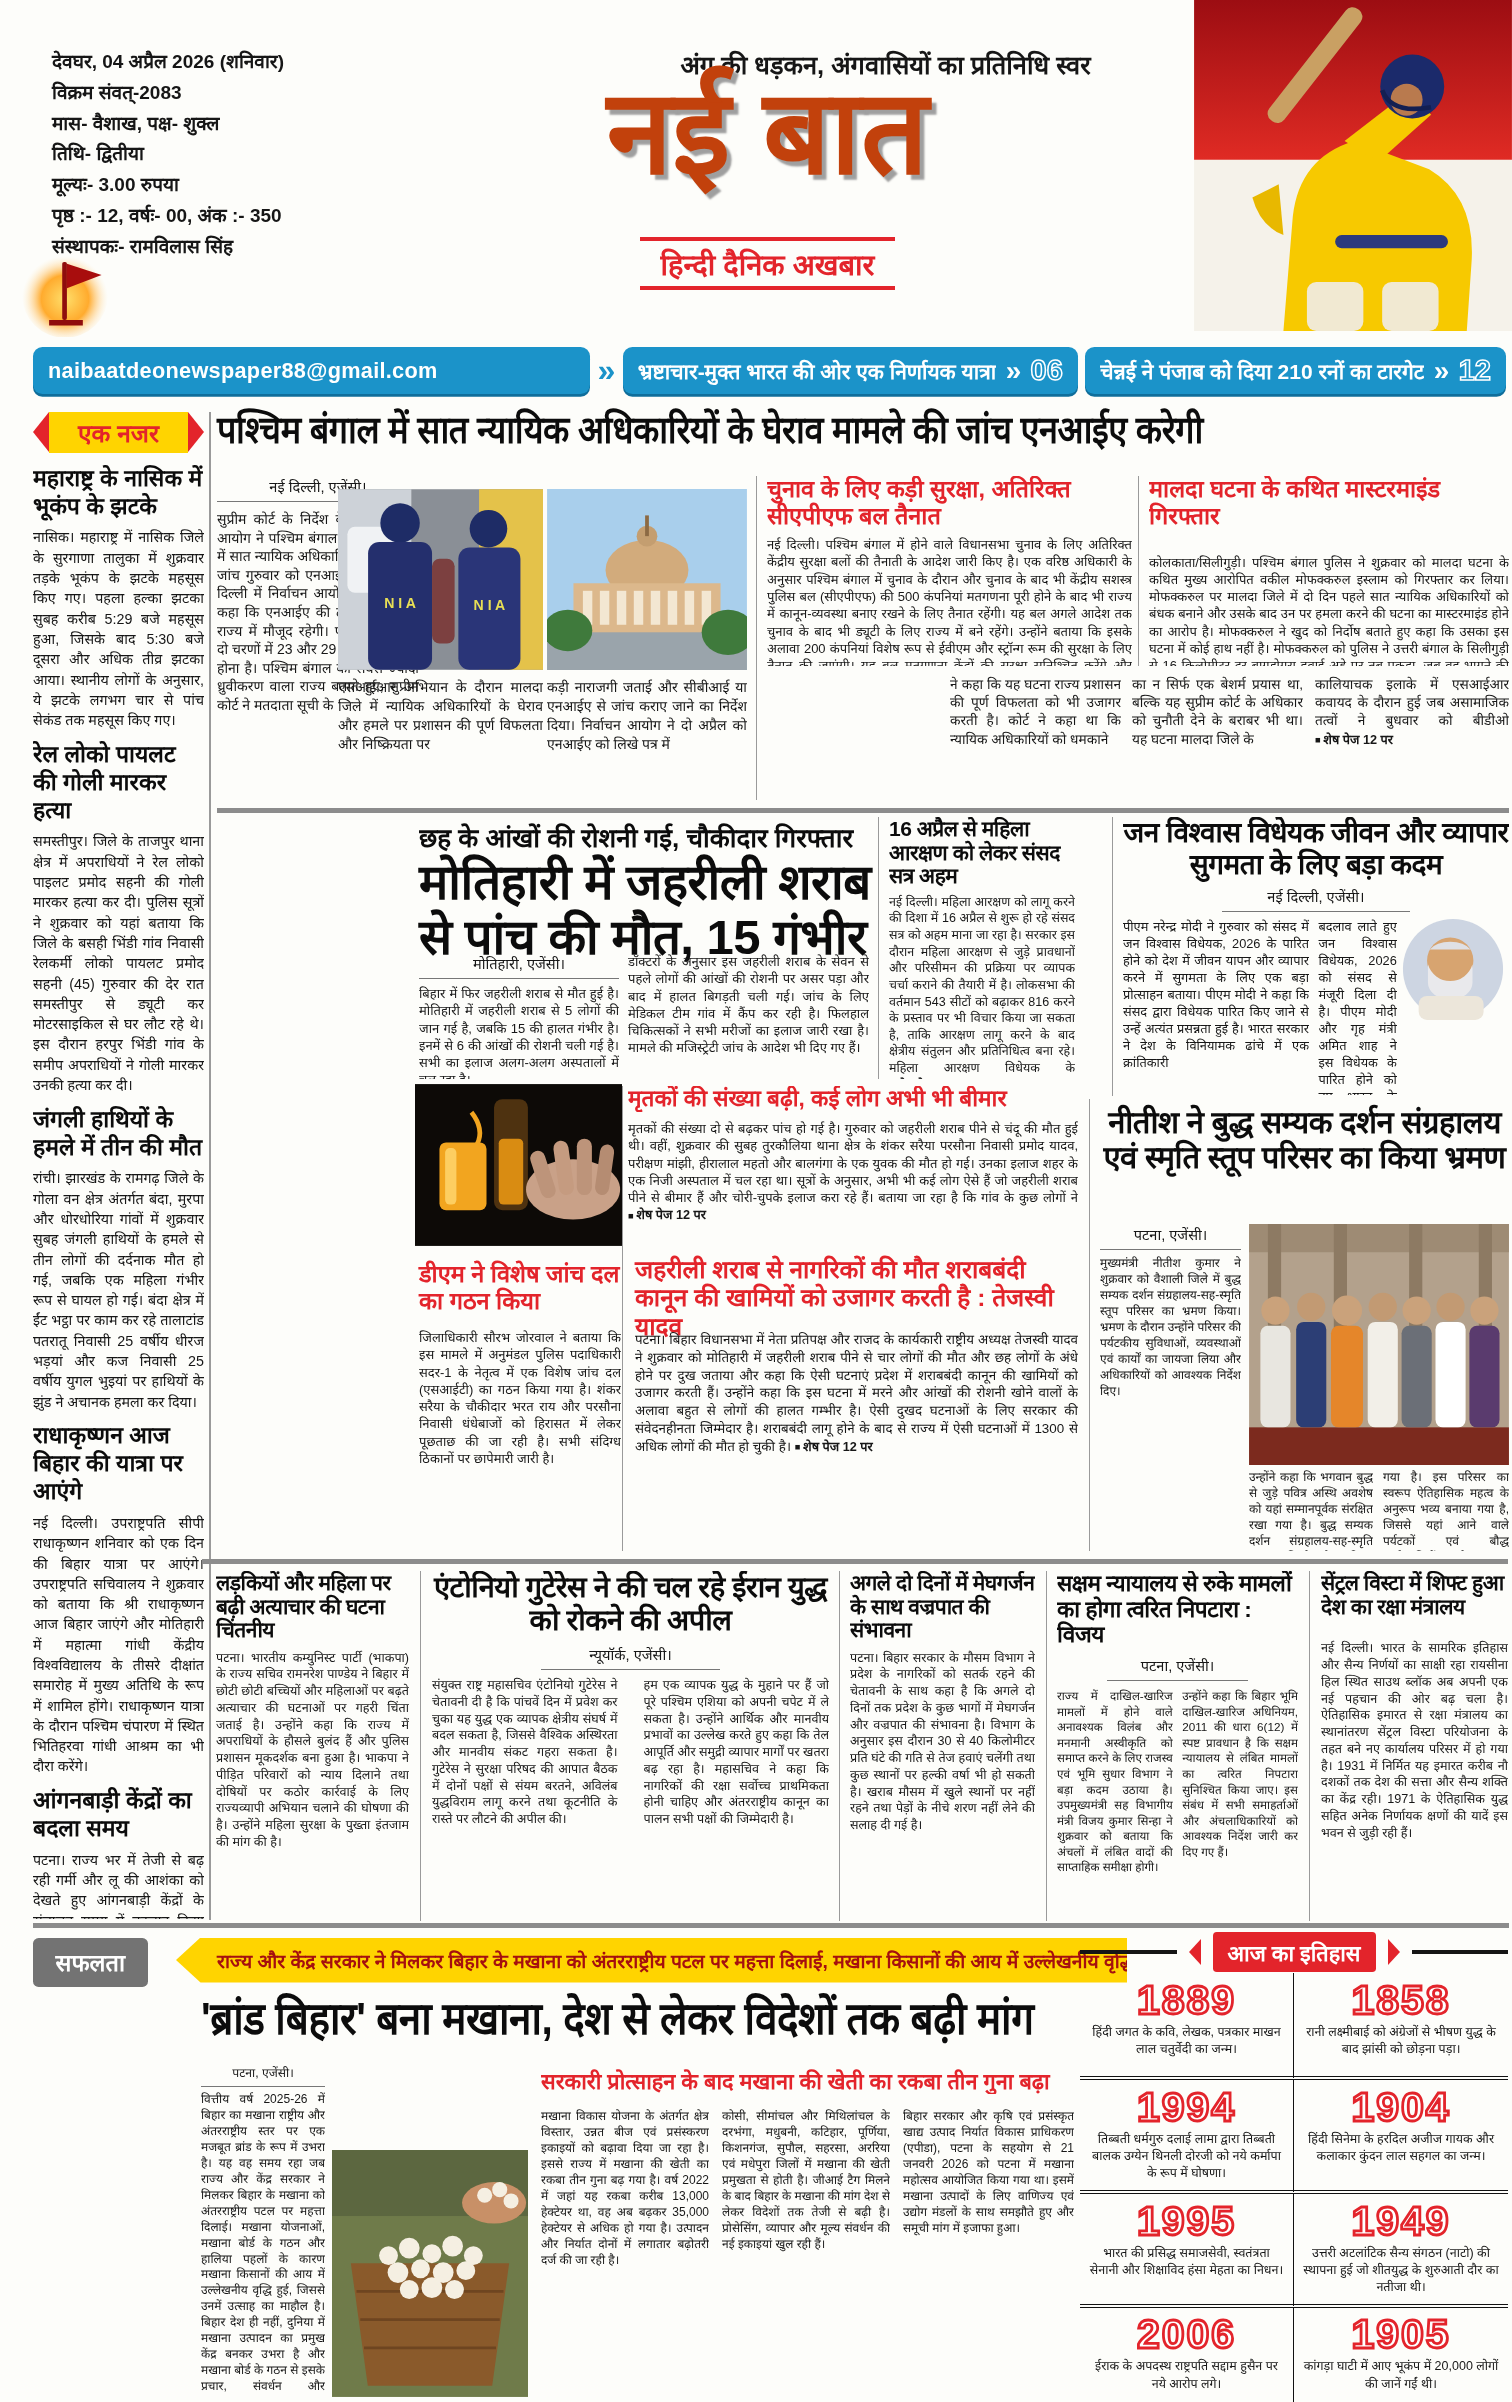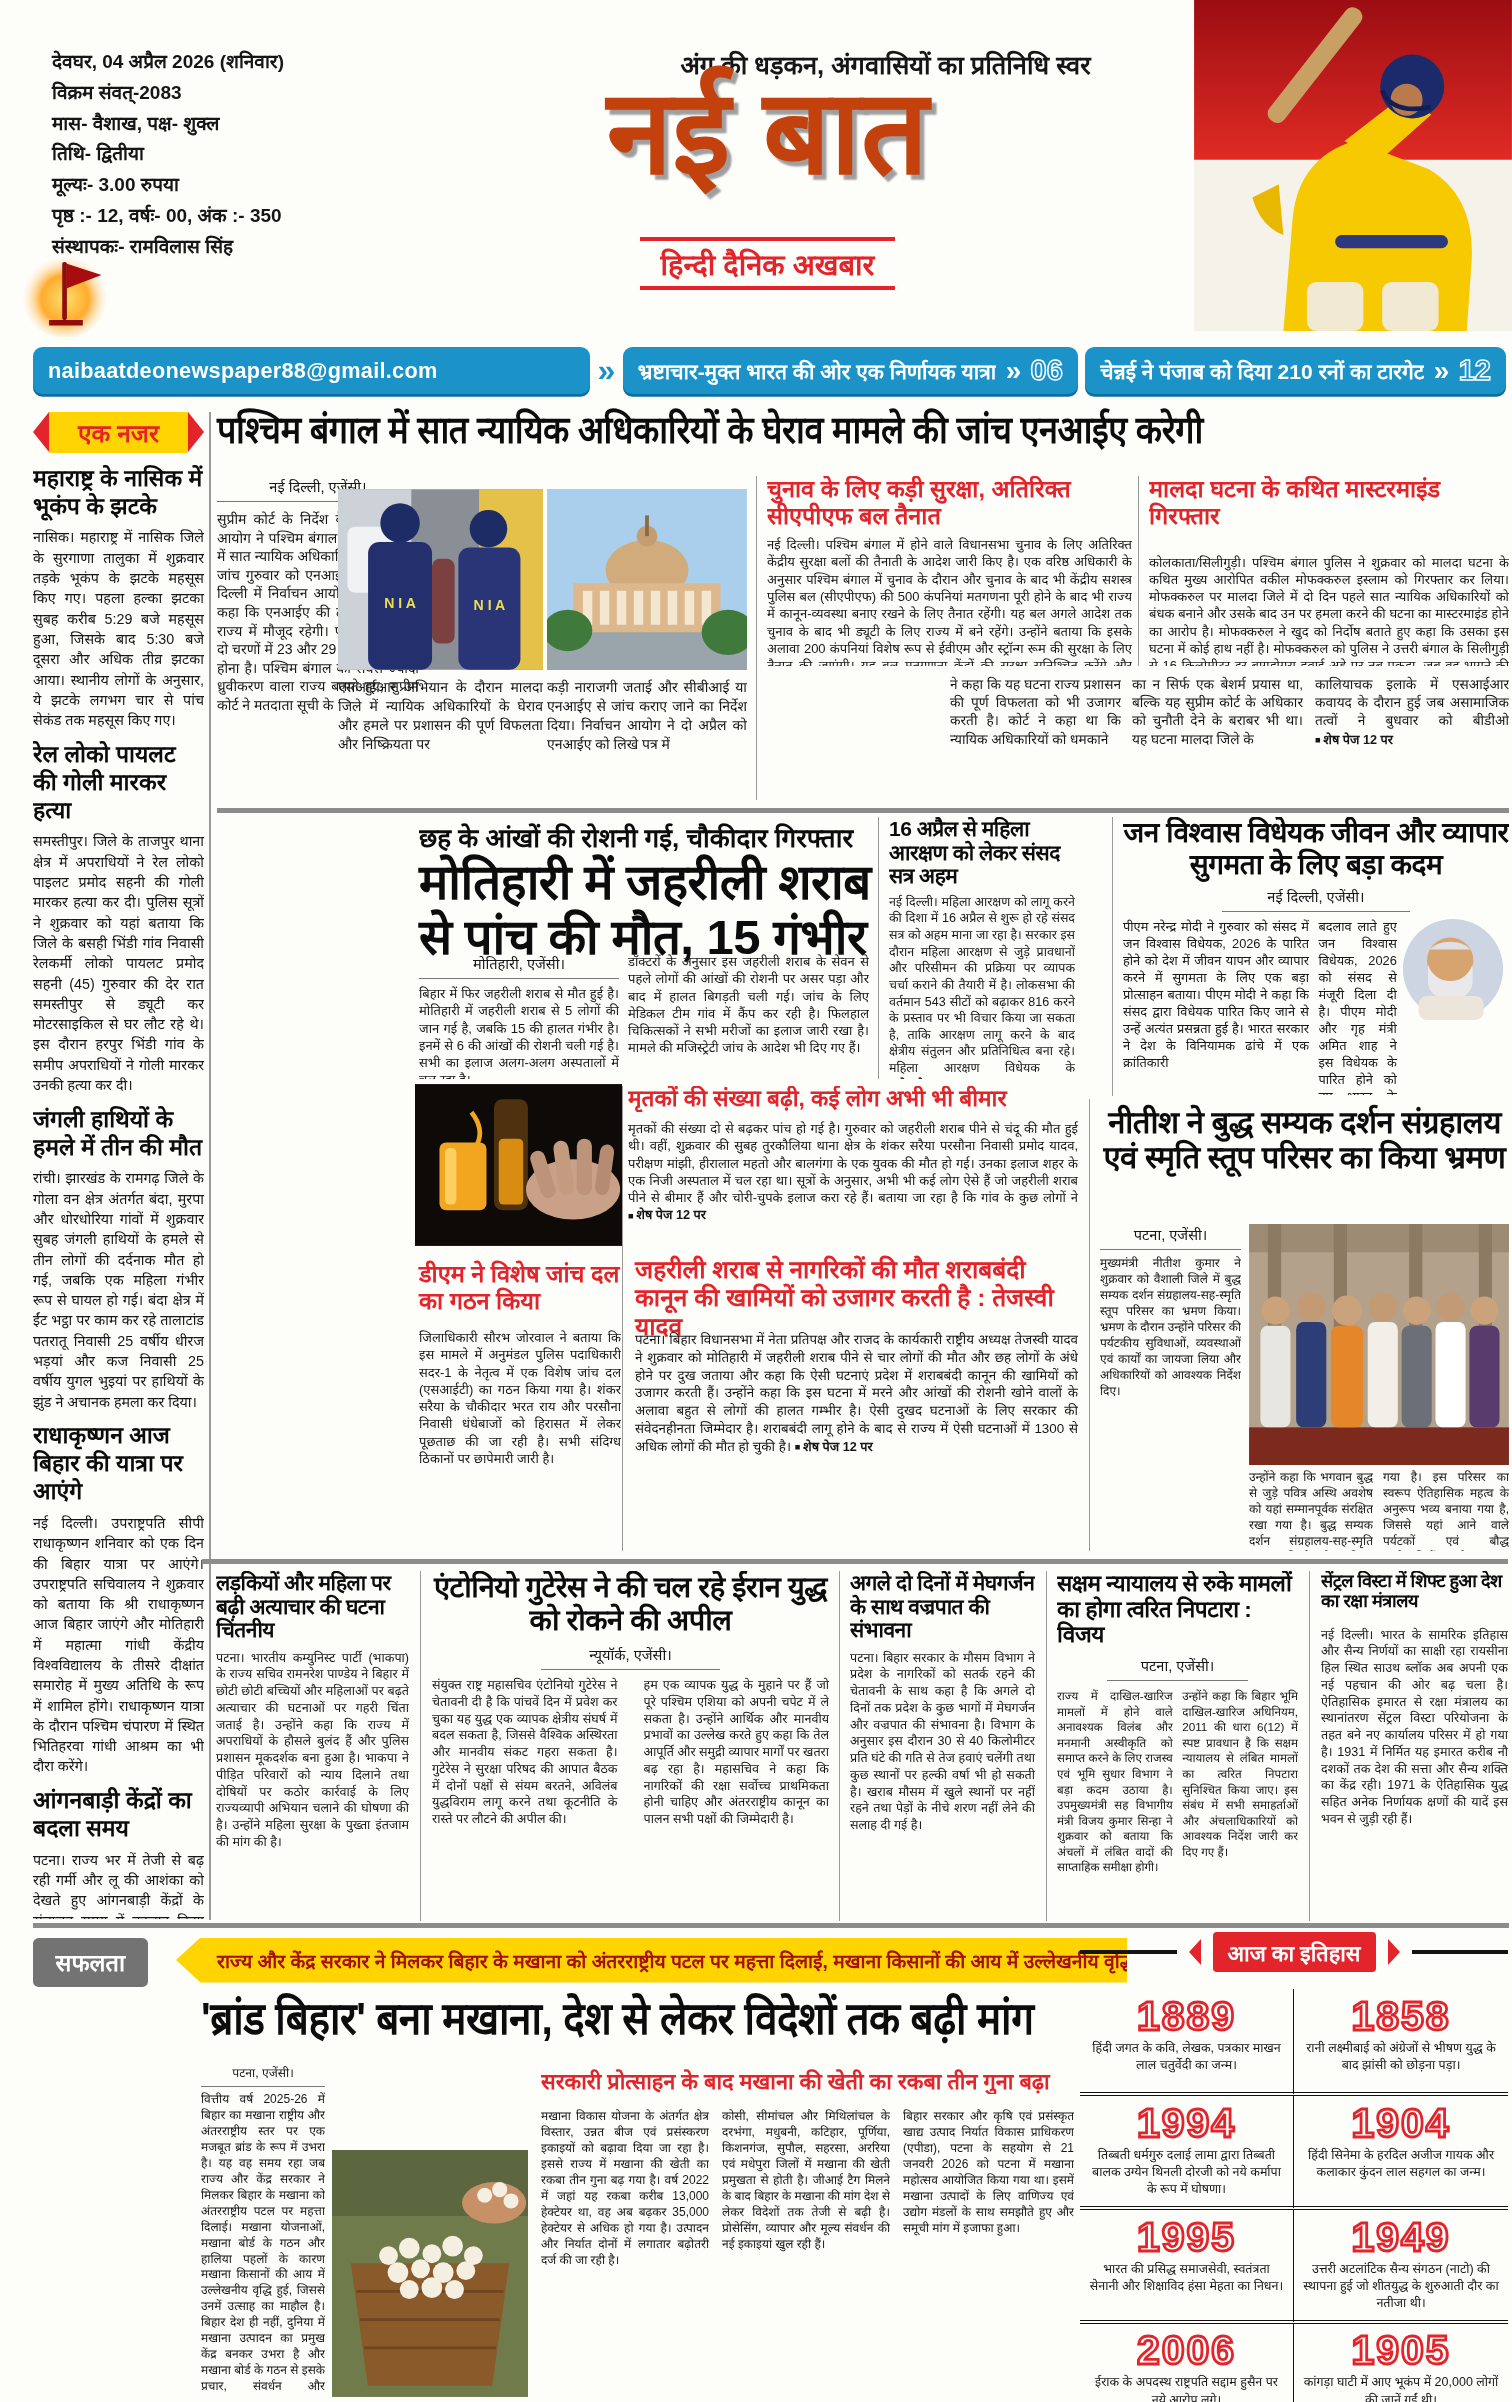--- a/index.html
+++ b/index.html
@@ -32,21 +32,21 @@
   .rib-chev-w{color:#fff;font-size:28px;font-weight:900;margin:0 9.4px}
   .pgnum{font-size:29px;font-weight:900;color:#1b93c9;-webkit-text-stroke:1.5px #fff}
   
   .sb-badge{display:flex;align-items:center;margin-bottom:11.3px}
   .sb-badge .tri-l{width:0;height:0;border-top:20px solid transparent;border-bottom:20px solid transparent;border-right:16px solid #e3242b}
   .sb-badge .tri-r{width:0;height:0;border-top:20px solid transparent;border-bottom:20px solid transparent;border-left:16px solid #e3242b}
   .sb-badge .mid{flex:1;background:#ffd400;color:#e3242b;font-weight:900;font-size:24.5px;text-align:center;padding:3.8px 0;white-space:nowrap}
   .sb-art h3{margin:9.4px 0 7.5px;font-size:23px;font-weight:900;line-height:1.22;color:#0c0c0c}
   .sb-art p{margin:0 0 5.6px;font-size:14.3px;line-height:1.42;text-align:justify}
   
-  .hist-head{display:flex;align-items:center;gap:12px;margin-bottom:17px}
+  .hist-head{display:flex;align-items:center;gap:12px;margin-bottom:1px}
   .hist-head .line{flex:1;height:3.8px;background:#151515}
   .hist-badge{position:relative;background:#e3242b;color:#fff;font-weight:800;font-size:21.7px;padding:5.6px 15px;border-radius:3.8px;white-space:nowrap}
   .hist-tri-l{width:0;height:0;border-top:13px solid transparent;border-bottom:13px solid transparent;border-right:12.2px solid #e3242b}
   .hist-tri-r{width:0;height:0;border-top:13px solid transparent;border-bottom:13px solid transparent;border-left:12.2px solid #e3242b}
   .hist-grid{display:grid;grid-template-columns:1fr 1fr}
   .hist-cell{border-bottom:4.7px double #111;padding:5.6px 7.5px 7.5px;min-height:90px}
   .hist-cell.lc{border-right:1.9px solid #111}
   .yr{font-size:41px;font-weight:900;text-align:center;color:#fff;-webkit-text-stroke:2.8px #e3242b;letter-spacing:1.9px;line-height:1.05}
   .hist-txt{font-size:12.5px;line-height:1.38;text-align:center;margin-top:1.9px}
   
@@ -375,21 +375,21 @@
       <div class="bh" style="font-size:22.6px;margin-bottom:7.5px">सक्षम न्यायालय से रुके मामलों का होगा त्वरित निपटारा : विजय</div>
       <div class="byl" style="width:141px;margin:0 auto 7.5px">पटना, एजेंसी।</div>
       <div style="display:flex;gap:9.4px">
         <div class="bt" style="width:116px;font-size:11.7px">राज्य में दाखिल-खारिज मामलों में होने वाले अनावश्यक विलंब और मनमानी अस्वीकृति को समाप्त करने के लिए राजस्व एवं भूमि सुधार विभाग ने बड़ा कदम उठाया है। उपमुख्यमंत्री सह विभागीय मंत्री विजय कुमार सिन्हा ने शुक्रवार को बताया कि अंचलों में लंबित वादों की साप्ताहिक समीक्षा होगी।</div>
         <div class="bt" style="width:116px;font-size:11.7px">उन्होंने कहा कि बिहार भूमि दाखिल-खारिज अधिनियम, 2011 की धारा 6(12) में स्पष्ट प्रावधान है कि सक्षम न्यायालय से लंबित मामलों का त्वरित निपटारा सुनिश्चित किया जाए। इस संबंध में सभी समाहर्ताओं और अंचलाधिकारियों को आवश्यक निर्देश जारी कर दिए गए हैं।</div>
       </div>
     </div>
     <div class="abs vr" style="left:1107px;top:0;height:350px"></div>
 
     <div class="abs" style="left:1119px;top:0;width:187px;height:350px;overflow:hidden">
-      <div class="bh" style="font-size:18px;margin-bottom:15px">सेंट्रल विस्टा में शिफ्ट हुआ देश का रक्षा मंत्रालय</div>
+      <div class="bh" style="font-size:21px;margin-bottom:22px">सेंट्रल विस्टा में शिफ्ट हुआ देश का रक्षा मंत्रालय</div>
       <div class="bt" style="font-size:12.6px">नई दिल्ली। भारत के सामरिक इतिहास और सैन्य निर्णयों का साक्षी रहा रायसीना हिल स्थित साउथ ब्लॉक अब अपनी एक नई पहचान की ओर बढ़ चला है। ऐतिहासिक इमारत से रक्षा मंत्रालय का स्थानांतरण सेंट्रल विस्टा परियोजना के तहत बने नए कार्यालय परिसर में हो गया है। 1931 में निर्मित यह इमारत करीब नौ दशकों तक देश की सत्ता और सैन्य शक्ति का केंद्र रही। 1971 के ऐतिहासिक युद्ध सहित अनेक निर्णायक क्षणों की यादें इस भवन से जुड़ी रही हैं।</div>
     </div>
   </div>
 
   <div class="abs hrule" style="left:33px;top:1923px;width:1476px;height:4.7px"></div>
 
   <div class="abs" style="left:33px;top:1932px;width:1476px;height:470px">
     <div class="abs badge-red" style="left:0;top:5.6px">सफलता</div>
     <div class="abs yellow-strip" style="left:143px;top:5.6px;width:897px;height:45px">राज्य और केंद्र सरकार ने मिलकर बिहार के मखाना को अंतरराष्ट्रीय पटल पर महत्ता दिलाई, मखाना किसानों की आय में उल्लेखनीय वृद्धि हुई है</div>
     <div class="abs bh condense" style="left:168px;top:62px;width:876px;font-size:45px">'ब्रांड बिहार' बना मखाना, देश से लेकर विदेशों तक बढ़ी मांग</div>

